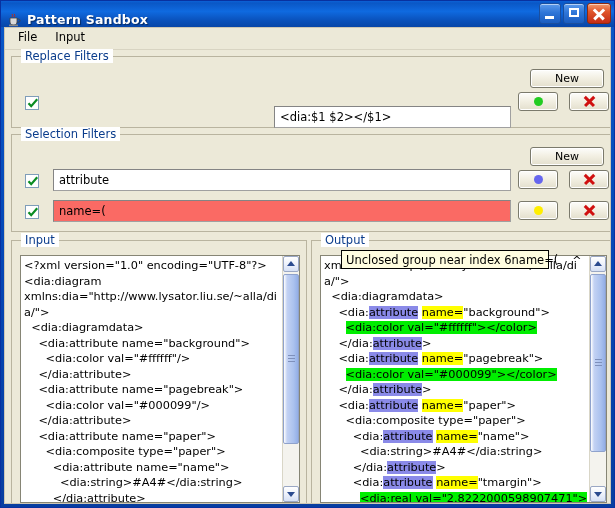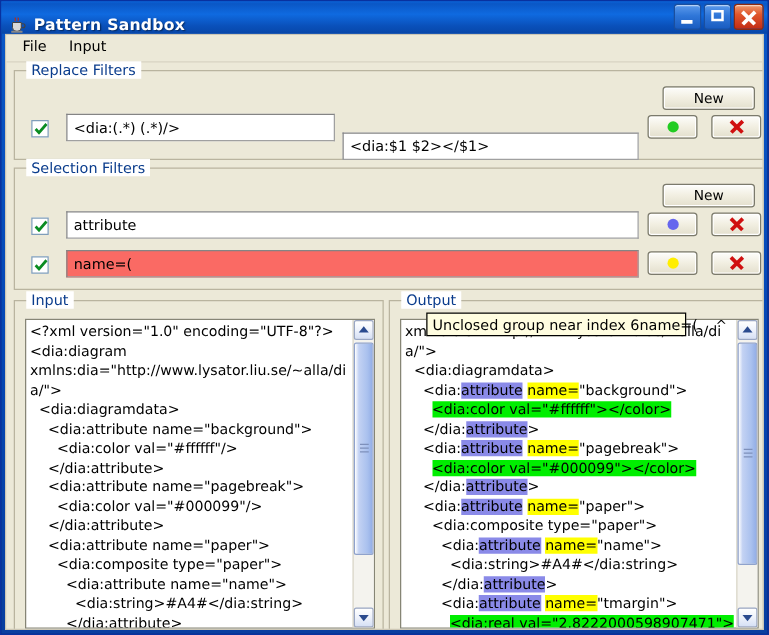--- a/index.html
+++ b/index.html
@@ -355,21 +355,20 @@
         <span class="group-label">Replace Filters</span>
 
         <div class="btn btn-new" style="right:9px; top:12px;">New</div>
 
         <div class="cbox" style="left:13px; top:39px;">
           <svg width="14" height="14" viewBox="0 0 14 14">
             <path d="M2.5 7.2 L5.2 10.2 L11.2 3.2" fill="none" stroke="#0a8c22" stroke-width="2.2"></path>
           </svg>
         </div>
 
-        <div class="tfield" style="left:41px; top:34px; width:215px; height:22px;">&lt;dia:(.*) (.*)/&gt;</div>
 
         <div class="tfield" style="left:262px; top:34px; width:237px; height:22px;margin-top:15px;">&lt;dia:$1 $2&gt;&lt;/$1&gt;</div>
 
         <div class="btn btn-icon" style="left:506px; top:35px;">
           <span class="dot" id="rdot0" style="background: rgb(34, 204, 34);"></span>
         </div>
         <div class="btn btn-icon" style="left:557px; top:35px;">
           <span class="xglyph">
               <i></i>
               <i></i>

